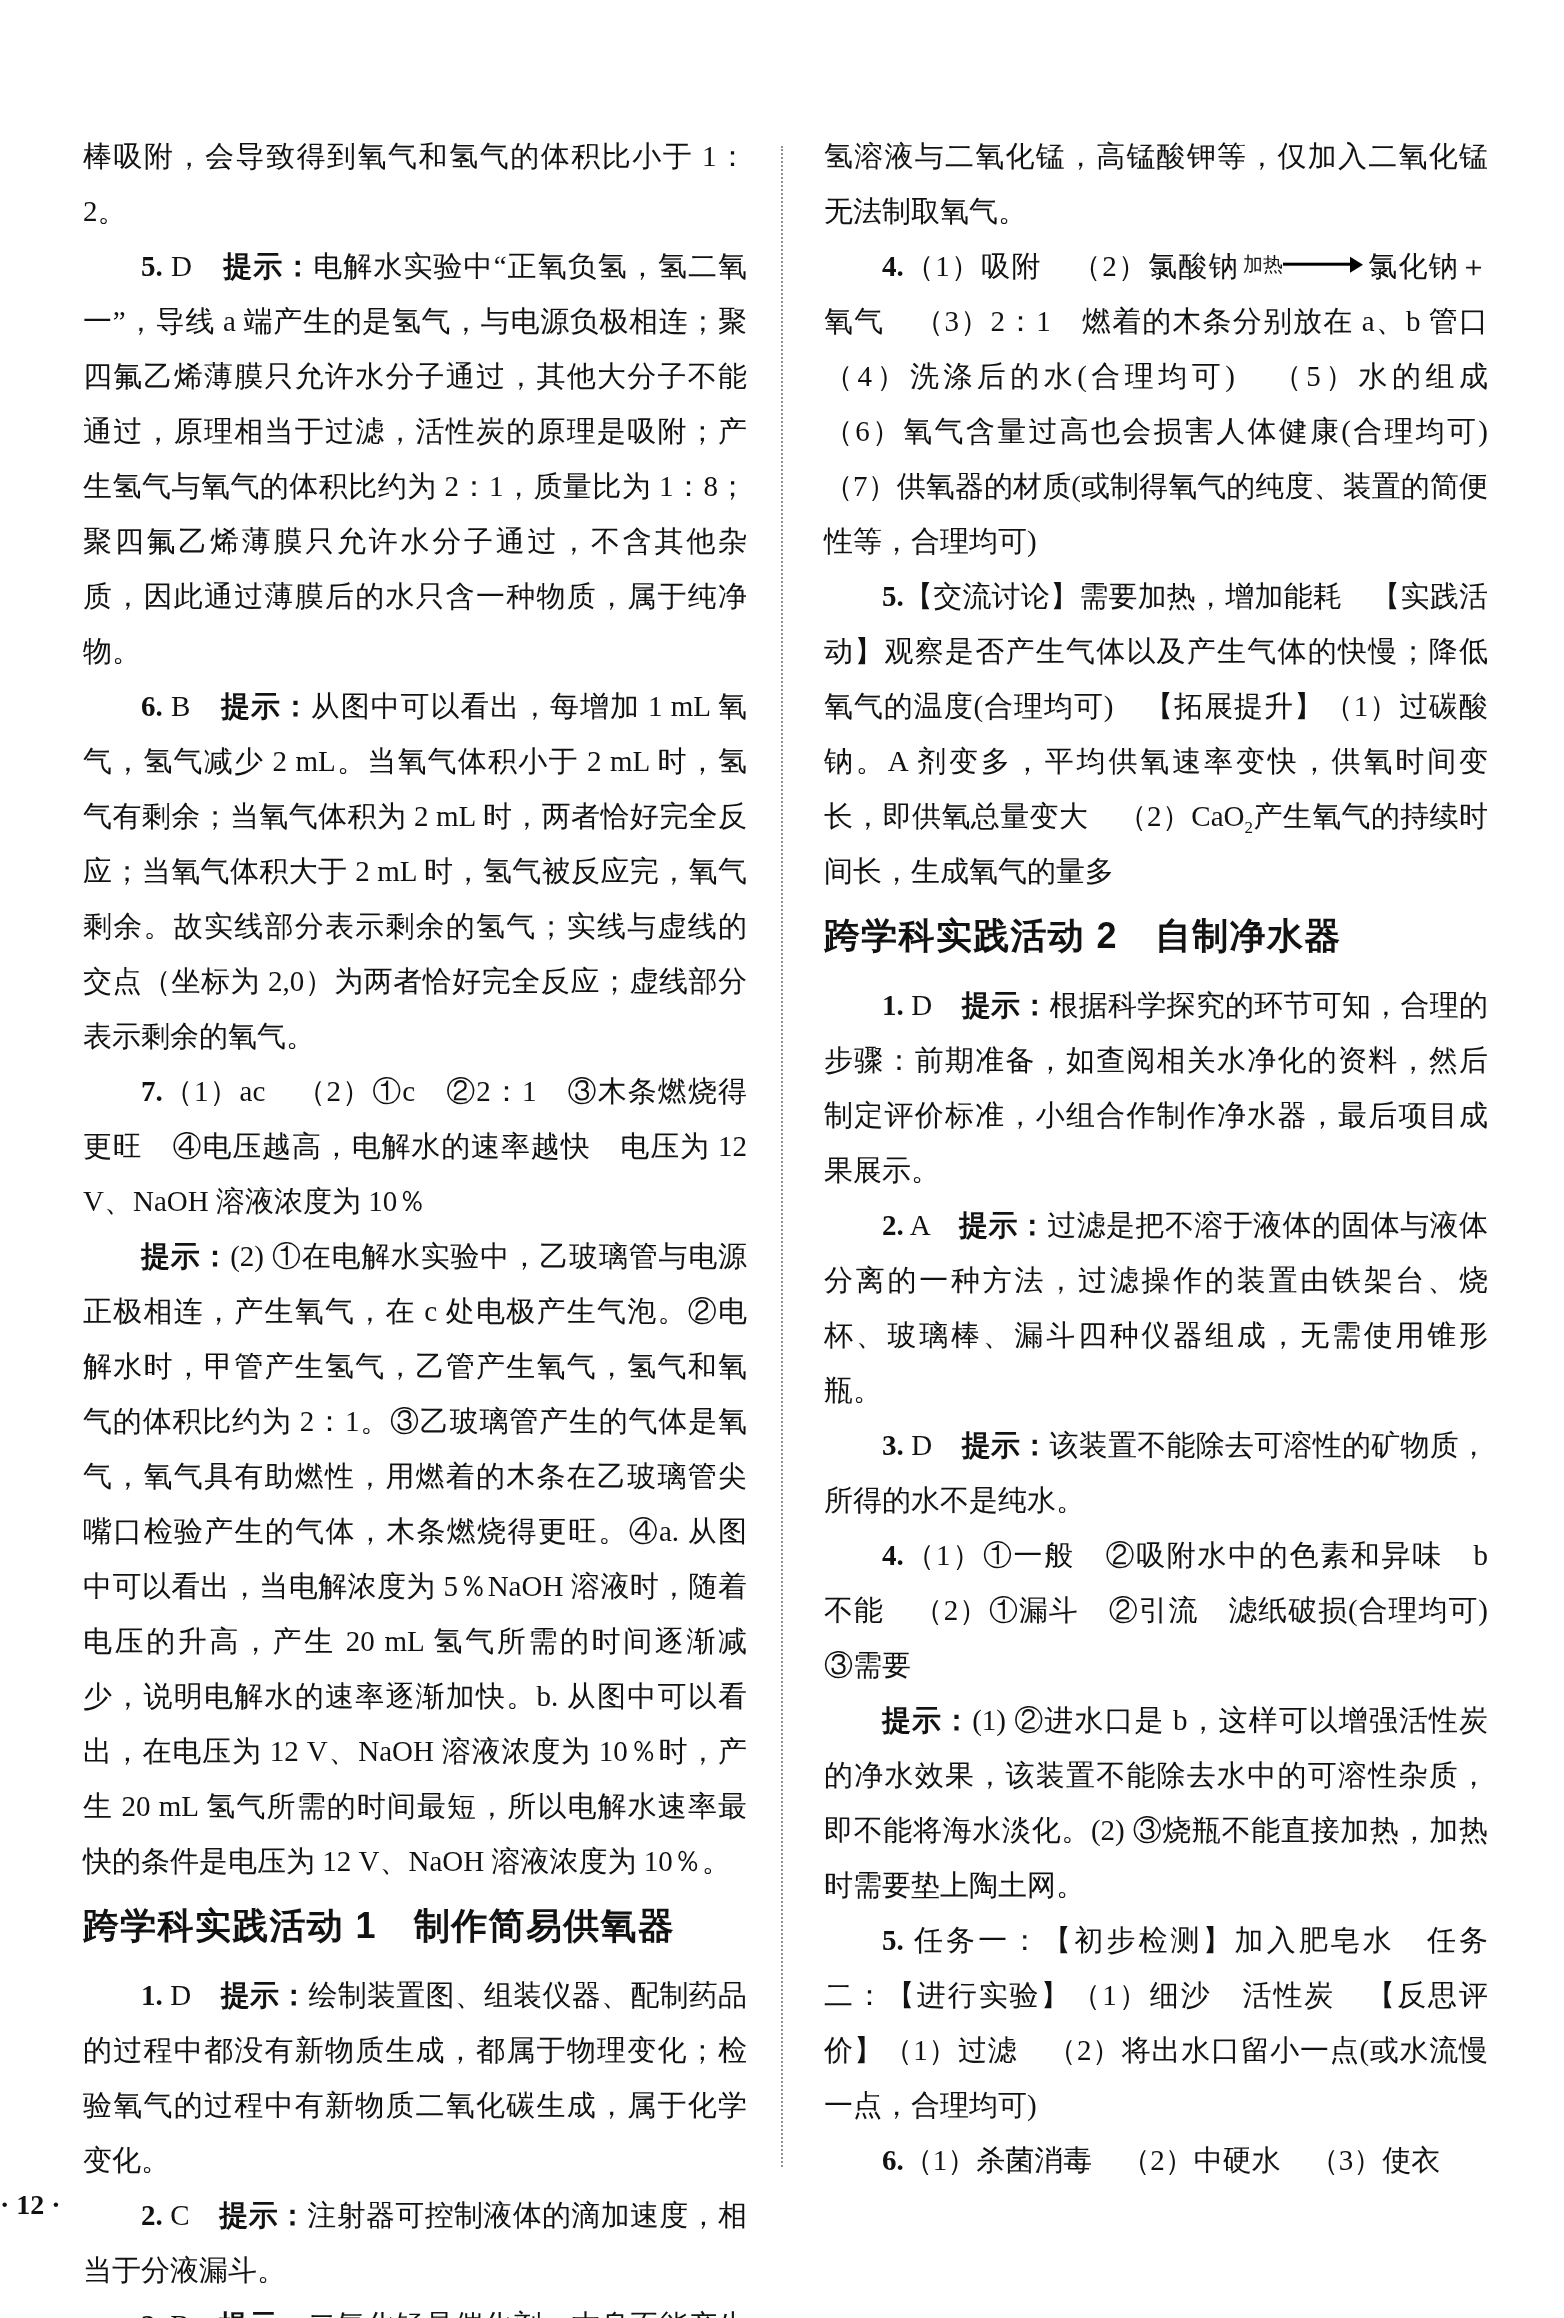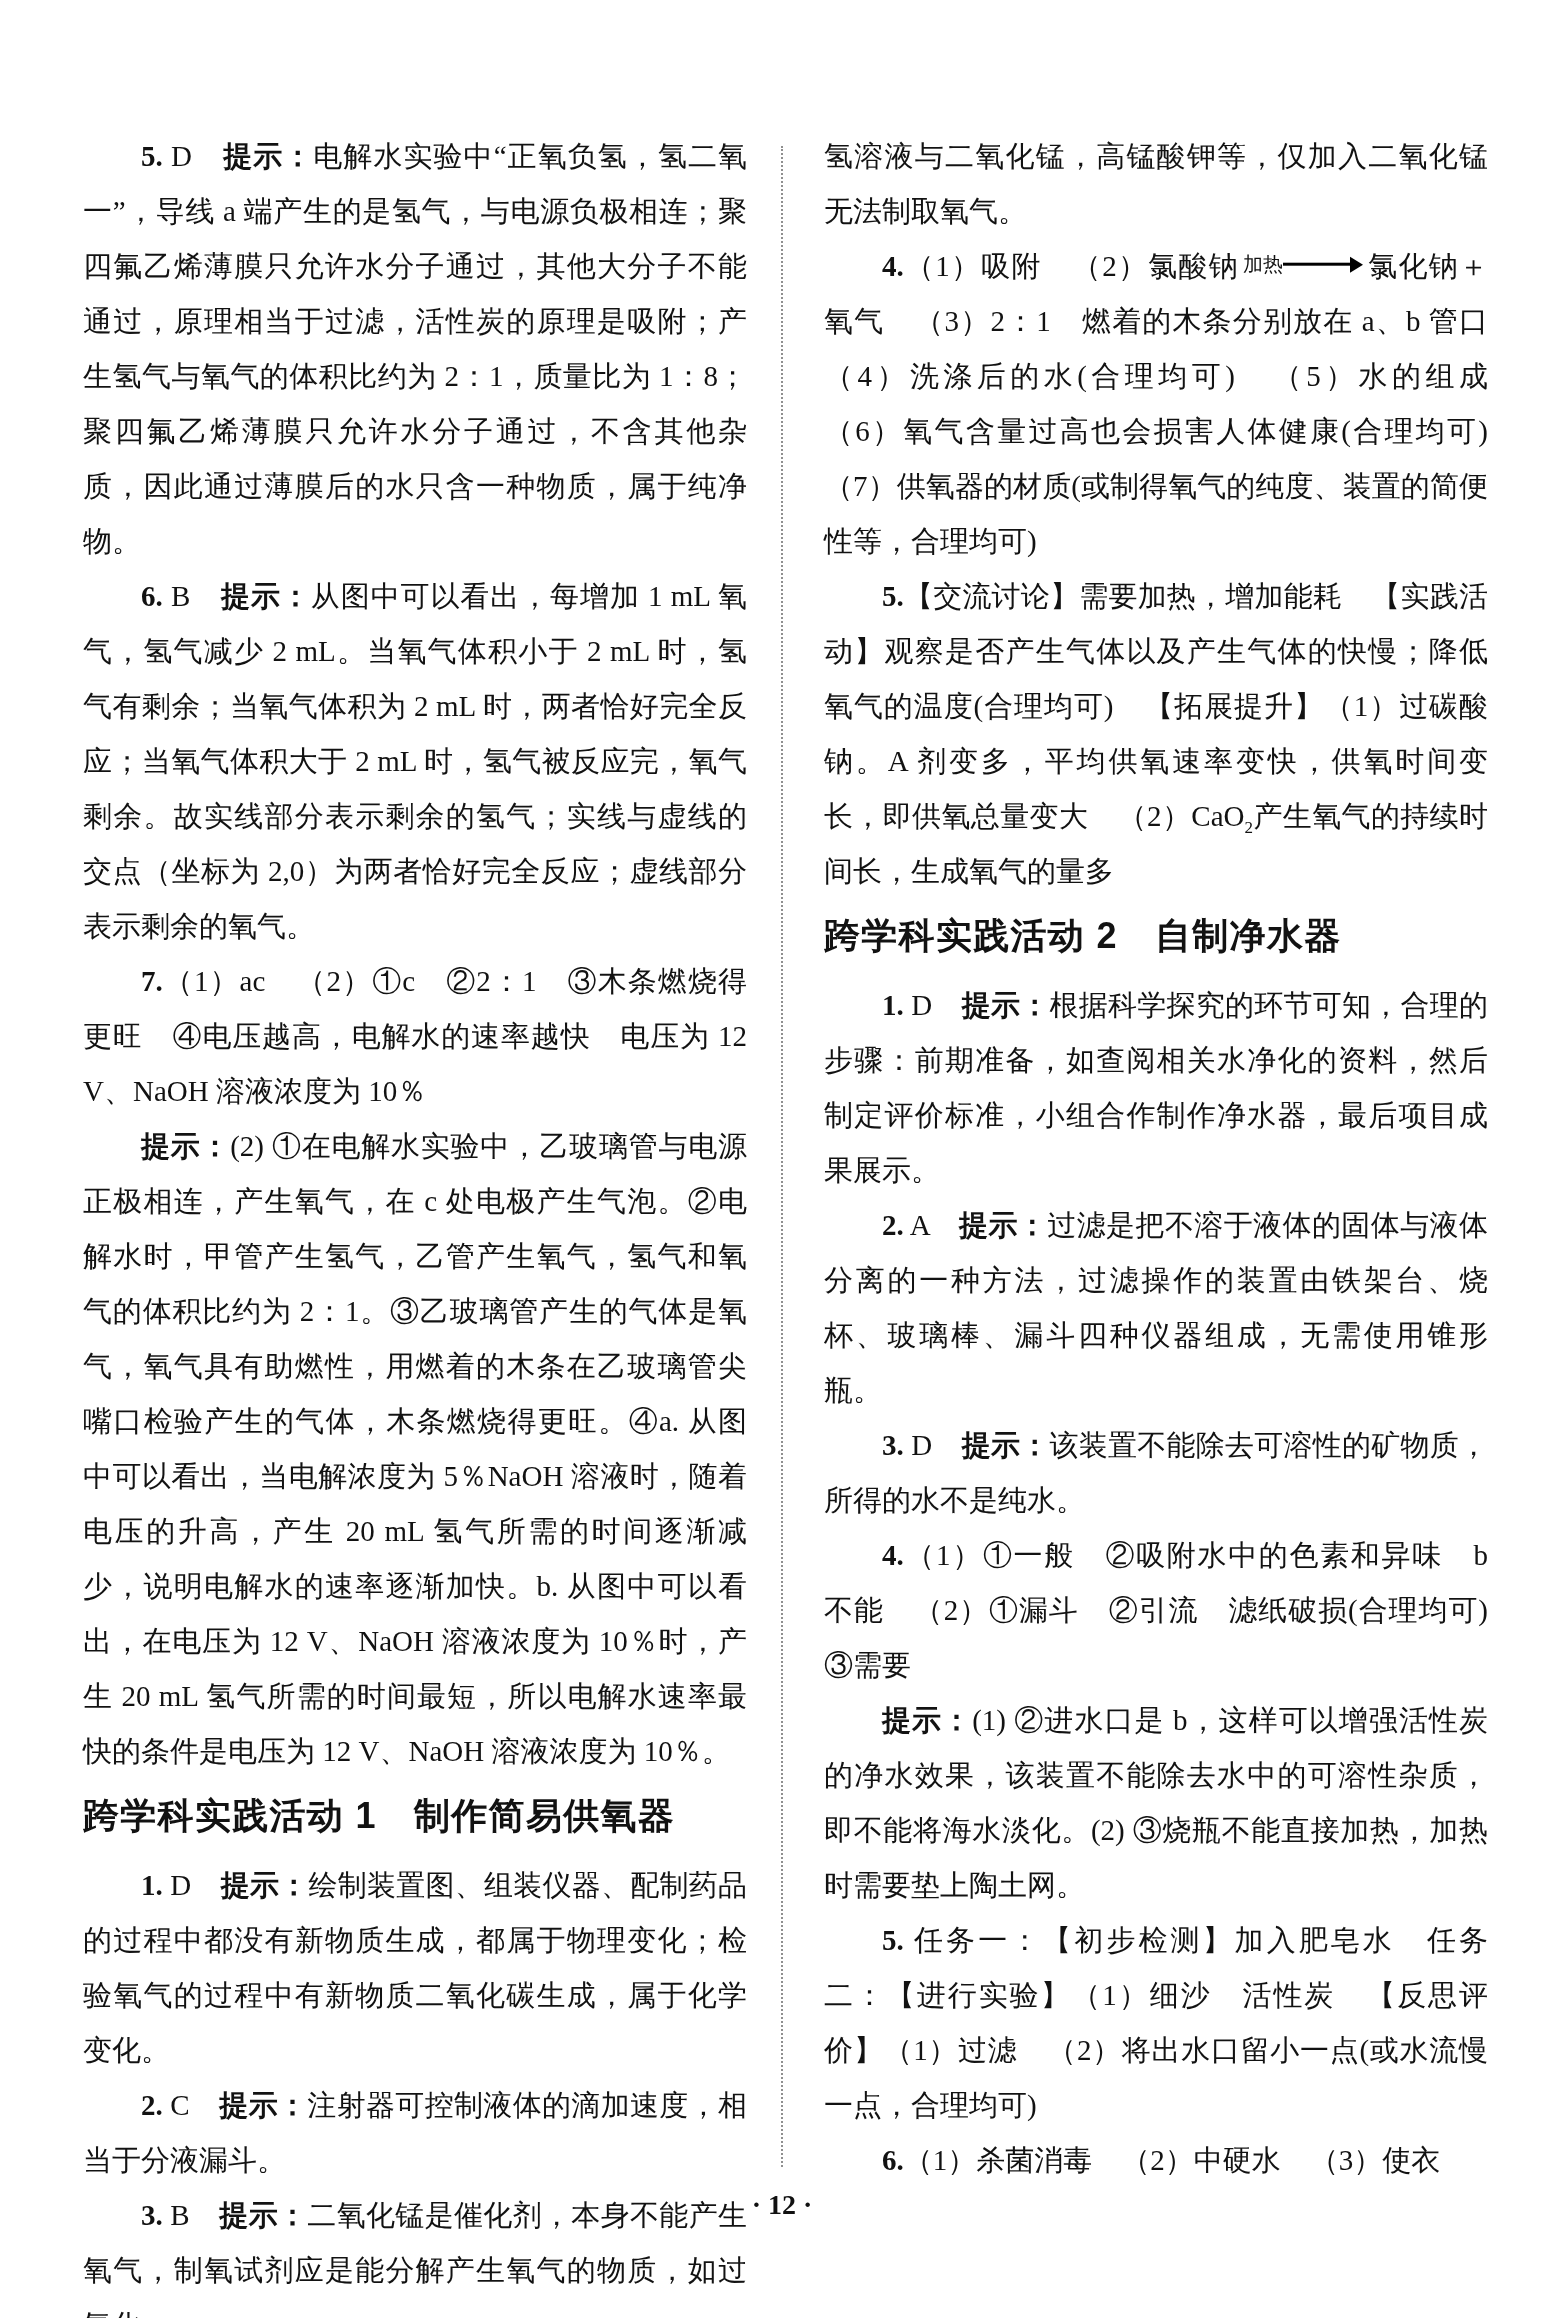--- a/index.html
+++ b/index.html
@@ -84,32 +84,33 @@
     height: 2021px;
     width: 0;
     border-left: 2.6px dotted #8f8f8f;
   }
 
   .footer {
     position: absolute;
     top: 2189px;
     left: 0;
     width: 100%;
-    text-align: center;
+    text-align: left;
     font-size: 28px;
     font-weight: 700;
     color: #111111;
     font-family: "Liberation Serif", "DejaVu Serif", serif;
   }
 </style>
 </head>
 <body>
 
 <div class="page">
   <div class="col col-left">
+      <div class="para flush"><span class="run">棒吸附，会导致得到氧气和氢气的体积比小于 1：2。</span></div>
       <div class="para "><span class="num">5.</span><span class="run"> D　</span><span class="hint">提示：</span><span class="run">电解水实验中“正氧负氢，氢二氧一”，导线 a 端产生的是氢气，与电源负极相连；聚四氟乙烯薄膜只允许水分子通过，其他大分子不能通过，原理相当于过滤，活性炭的原理是吸附；产生氢气与氧气的体积比约为 2：1，质量比为 1：8；聚四氟乙烯薄膜只允许水分子通过，不含其他杂质，因此通过薄膜后的水只含一种物质，属于纯净物。</span></div>
       <div class="para "><span class="num">6.</span><span class="run"> B　</span><span class="hint">提示：</span><span class="run">从图中可以看出，每增加 1 mL 氧气，氢气减少 2 mL。当氧气体积小于 2 mL 时，氢气有剩余；当氧气体积为 2 mL 时，两者恰好完全反应；当氧气体积大于 2 mL 时，氢气被反应完，氧气剩余。故实线部分表示剩余的氢气；实线与虚线的交点（坐标为 2,0）为两者恰好完全反应；虚线部分表示剩余的氧气。</span></div>
       <div class="para "><span class="num">7.</span><span class="run">（1）ac　（2）①c　②2：1　③木条燃烧得更旺　④电压越高，电解水的速率越快　电压为 12 V、NaOH 溶液浓度为 10％</span></div>
       <div class="para "><span class="hint">提示：</span><span class="run">(2) ①在电解水实验中，乙玻璃管与电源正极相连，产生氧气，在 c 处电极产生气泡。②电解水时，甲管产生氢气，乙管产生氧气，氢气和氧气的体积比约为 2：1。③乙玻璃管产生的气体是氧气，氧气具有助燃性，用燃着的木条在乙玻璃管尖嘴口检验产生的气体，木条燃烧得更旺。④a. 从图中可以看出，当电解浓度为 5％NaOH 溶液时，随着电压的升高，产生 20 mL 氢气所需的时间逐渐减少，说明电解水的速率逐渐加快。b. 从图中可以看出，在电压为 12 V、NaOH 溶液浓度为 10％时，产生 20 mL 氢气所需的时间最短，所以电解水速率最快的条件是电压为 12 V、NaOH 溶液浓度为 10％。</span></div>
       <div class="para heading"><span class="run">跨学科实践活动 1　制作简易供氧器</span></div>
       <div class="para "><span class="num">1.</span><span class="run"> D　</span><span class="hint">提示：</span><span class="run">绘制装置图、组装仪器、配制药品的过程中都没有新物质生成，都属于物理变化；检验氧气的过程中有新物质二氧化碳生成，属于化学变化。</span></div>
       <div class="para "><span class="num">2.</span><span class="run"> C　</span><span class="hint">提示：</span><span class="run">注射器可控制液体的滴加速度，相当于分液漏斗。</span></div>
       <div class="para "><span class="num">3.</span><span class="run"> B　</span><span class="hint">提示：</span><span class="run">二氧化锰是催化剂，本身不能产生氧气，制氧试剂应是能分解产生氧气的物质，如过氧化</span></div>
     </div>
   <div class="divider"></div>

